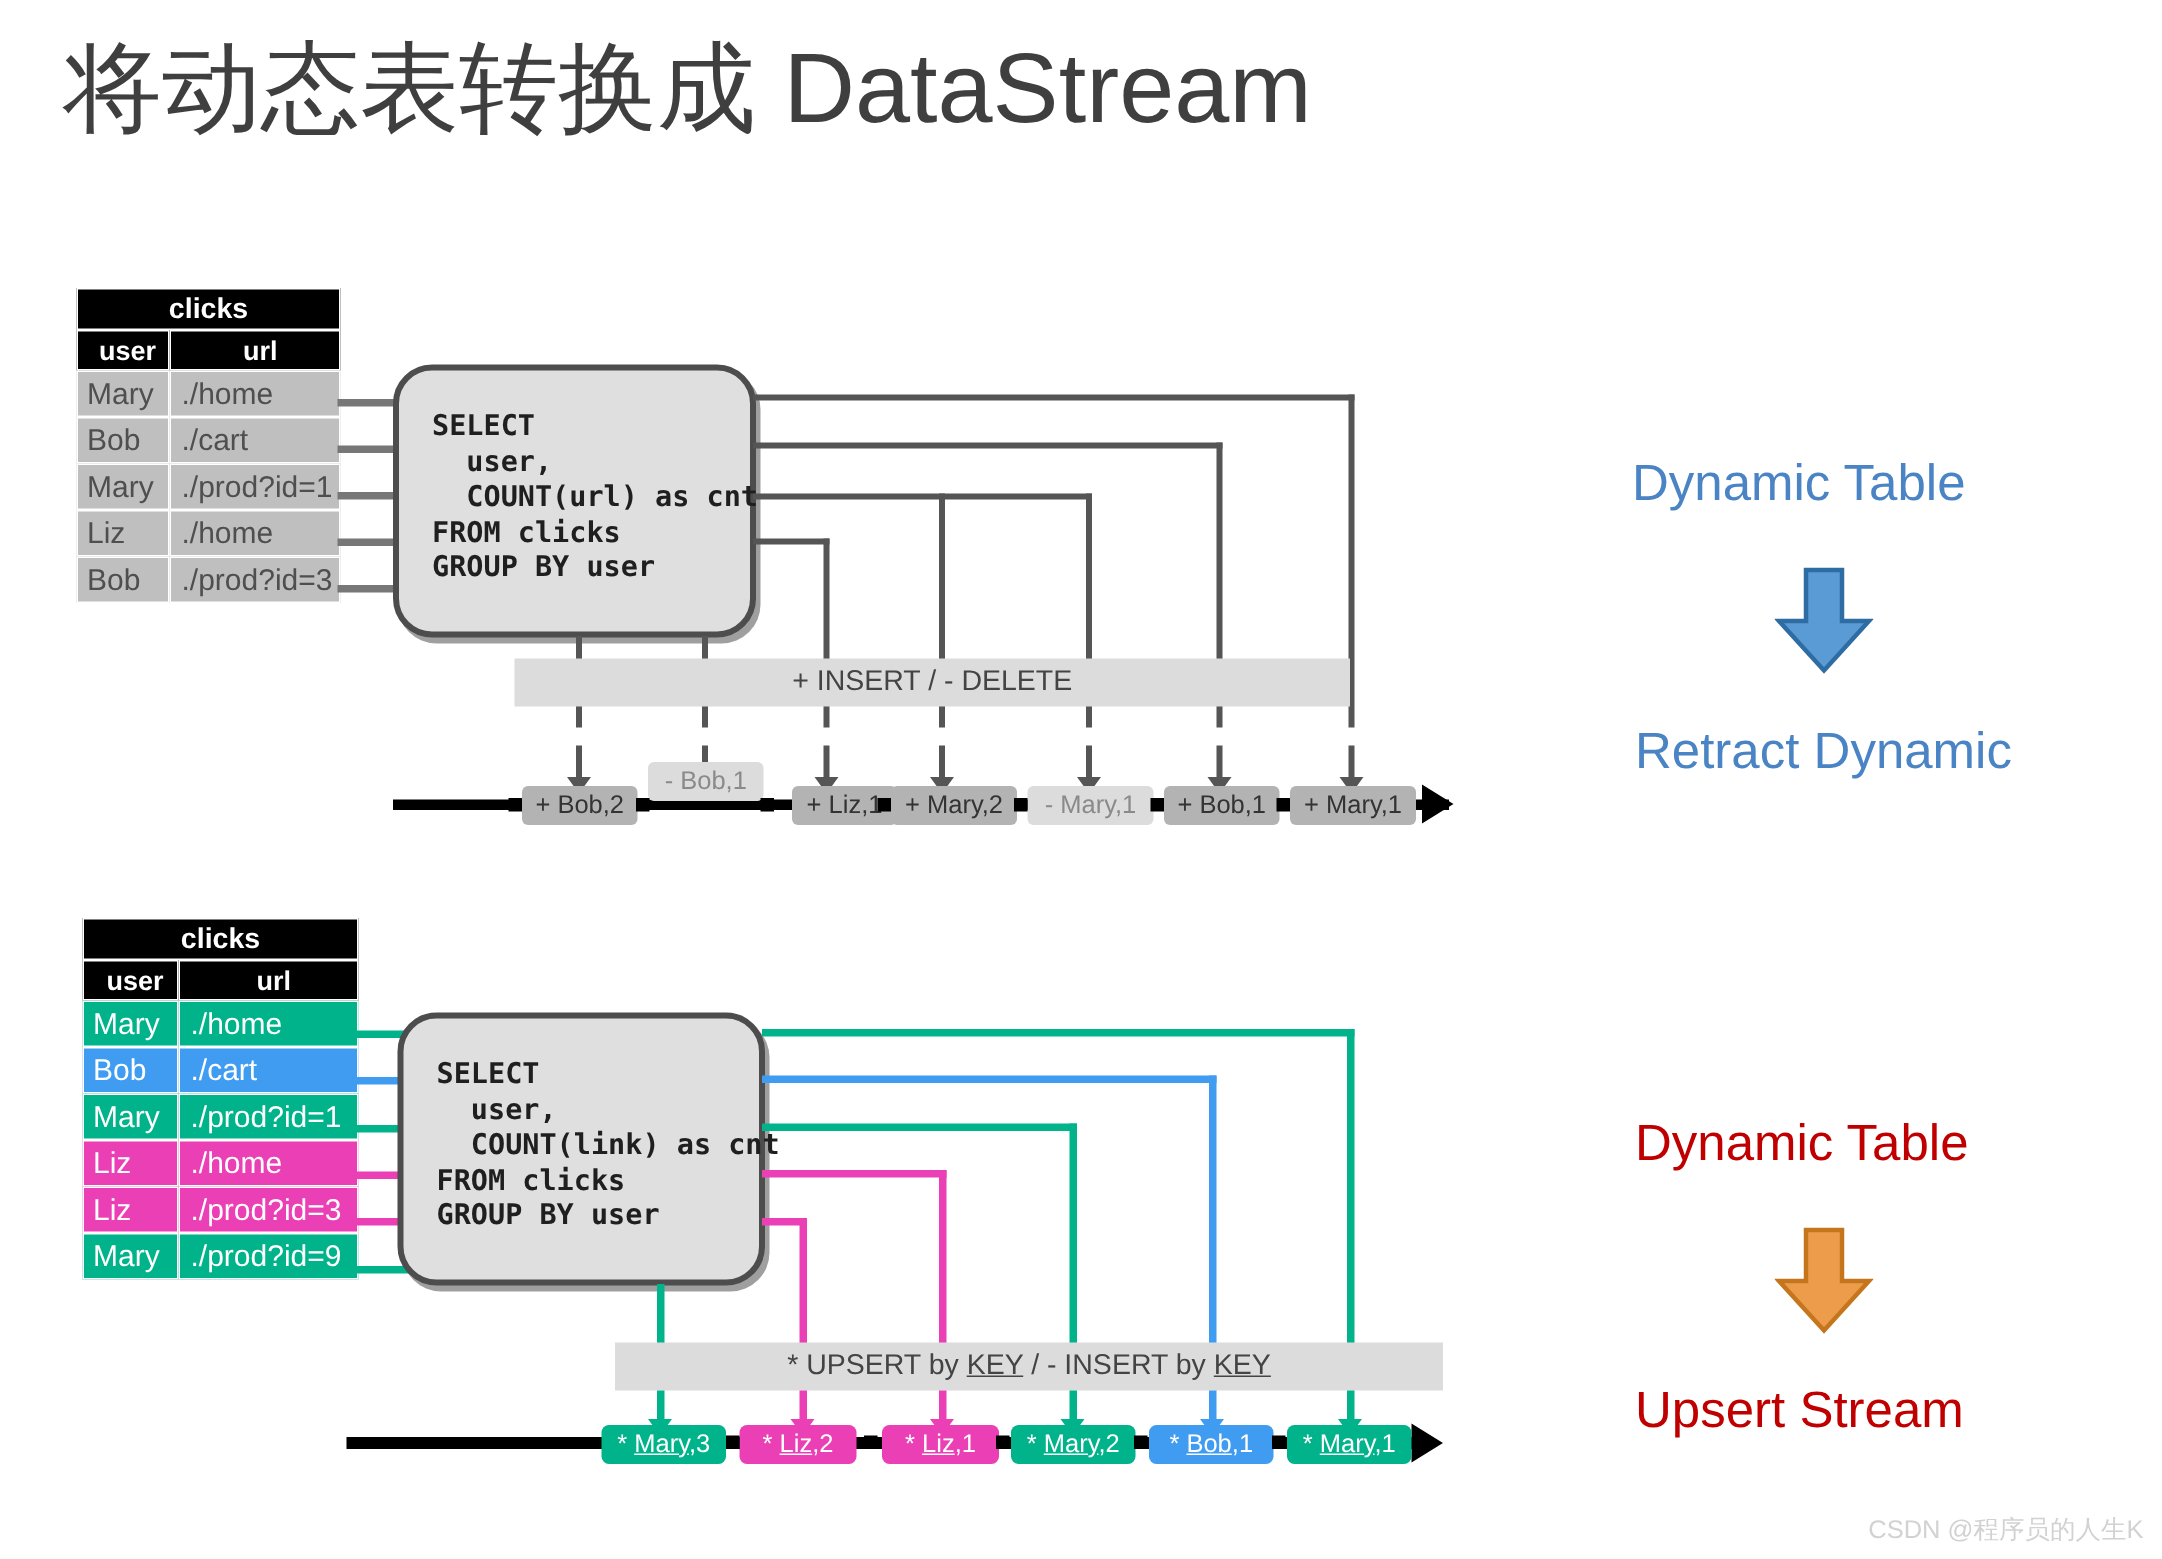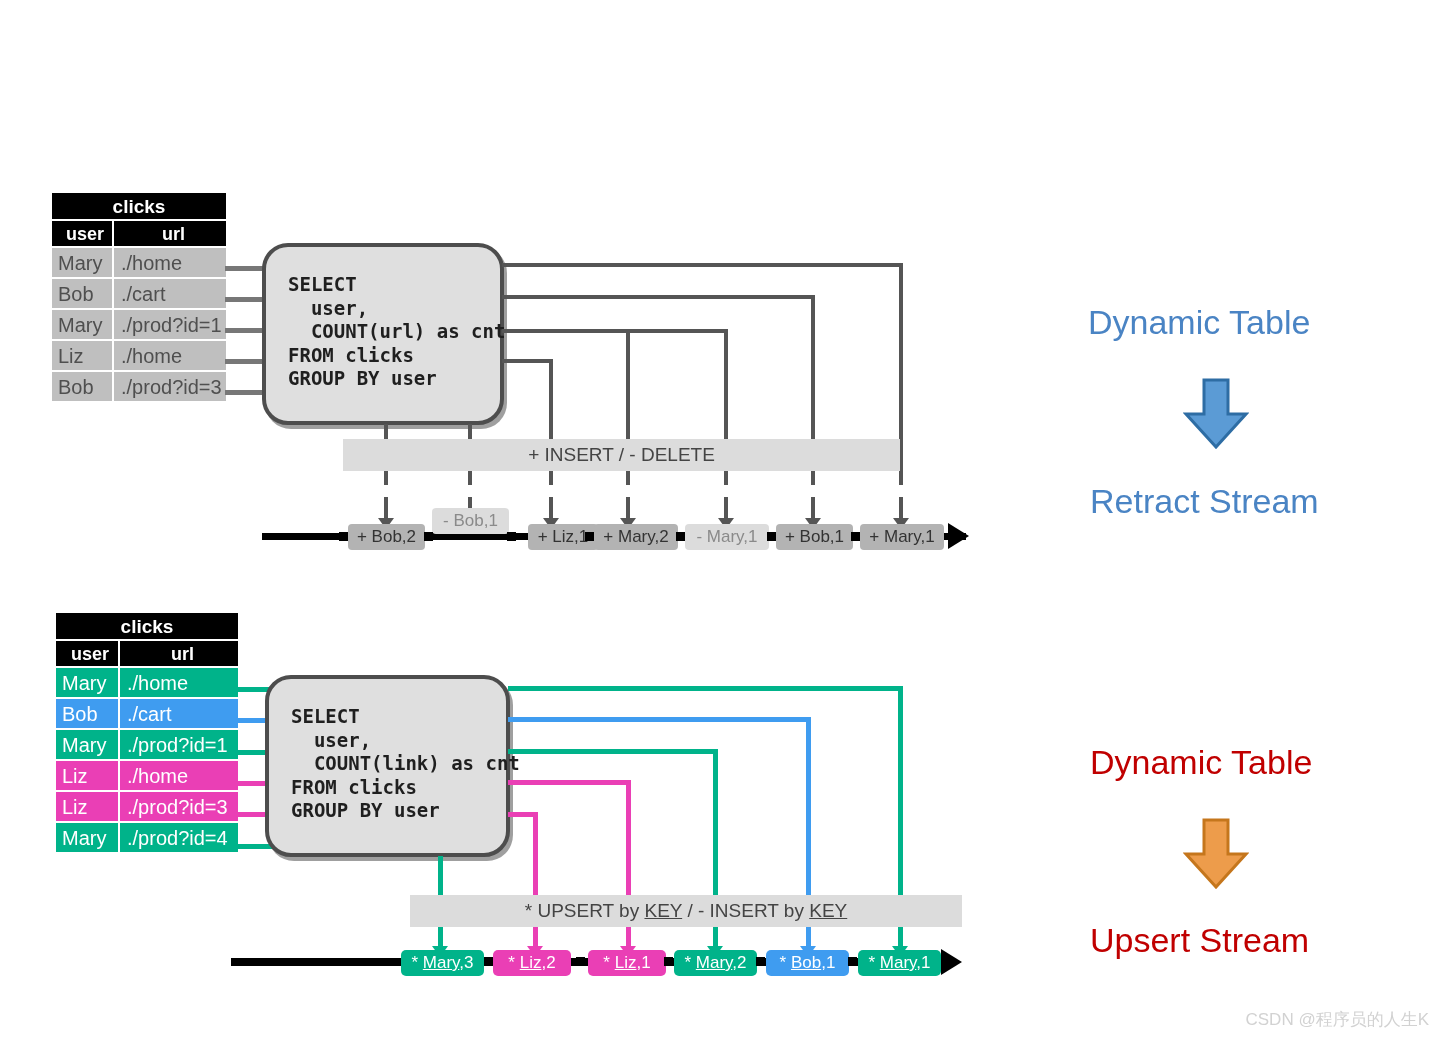--- a/index.html
+++ b/index.html
@@ -130,20 +130,21 @@
     font-size: 17px;
     color: #d2d2d2;
     white-space: nowrap;
   }
 </style>
 </head>
 <body>
 
 <div id="stage">
 
+  <div class="page-title">将动态表转换成 DataStream</div>
 
   <div class="tbl" id="table1" style="left:51px; top:192px;">
     <div class="tbl-caption">clicks</div>
     <div class="tbl-head">
       <div class="cell c-user">user</div>
       <div class="cell c-url">url</div>
     </div>
     <div class="tbl-row">
       <div class="cell c-user">Mary</div>
       <div class="cell c-url">./home</div>
@@ -230,21 +231,21 @@
   <div class="tick" style="left:507px; top:532px;"></div>
   <div class="tick" style="left:585px; top:532px;"></div>
   <div class="tick" style="left:676px; top:532px;"></div>
   <div class="tick" style="left:767px; top:532px;"></div>
   <div class="tick" style="left:851px; top:532px;"></div>
 
   <div class="caption" style="left:1088px; top:303px; color:#4a84c4;">Dynamic Table</div>
   <svg class="bigarrow" style="left:1183px; top:378px;" width="66" height="72" viewBox="0 0 66 72">
     <polygon points="21,2 45,2 45,36 63,36 33,69 3,36 21,36" fill="#5b9bd5" stroke="#2e6da4" stroke-width="3"></polygon>
   </svg>
-  <div class="caption" style="left:1090px; top:482px; color:#4a84c4;">Retract Stream</div>
+  <div class="caption" style="left:1090px; top:482px; color:#4a84c4;">Retract Dynamic</div>
 
   <div class="tbl" id="table2" style="left:55px; top:612px;">
     <div class="tbl-caption">clicks</div>
     <div class="tbl-head">
       <div class="cell c-user">user</div>
       <div class="cell c-url">url</div>
     </div>
     <div class="tbl-row">
       <div class="cell c-user" style="background:#00b38a">Mary</div>
       <div class="cell c-url" style="background:#00b38a">./home</div>
@@ -260,21 +261,21 @@
     <div class="tbl-row">
       <div class="cell c-user" style="background:#ea3fb5">Liz</div>
       <div class="cell c-url" style="background:#ea3fb5">./home</div>
     </div>
     <div class="tbl-row">
       <div class="cell c-user" style="background:#ea3fb5">Liz</div>
       <div class="cell c-url" style="background:#ea3fb5">./prod?id=3</div>
     </div>
     <div class="tbl-row">
       <div class="cell c-user" style="background:#00b38a">Mary</div>
-      <div class="cell c-url" style="background:#00b38a">./prod?id=4</div>
+      <div class="cell c-url" style="background:#00b38a">./prod?id=9</div>
     </div>
   </div>
 
   <div class="seg" style="left:235px; top:687px; width:38px; height:5px; background:#00b38a;"></div>
   <div class="seg" style="left:235px; top:718px; width:38px; height:5px; background:#3f9cf0;"></div>
   <div class="seg" style="left:235px; top:750px; width:38px; height:5px; background:#00b38a;"></div>
   <div class="seg" style="left:235px; top:781px; width:38px; height:5px; background:#ea3fb5;"></div>
   <div class="seg" style="left:235px; top:812px; width:38px; height:5px; background:#ea3fb5;"></div>
   <div class="seg" style="left:235px; top:844px; width:38px; height:5px; background:#00b38a;"></div>
 

